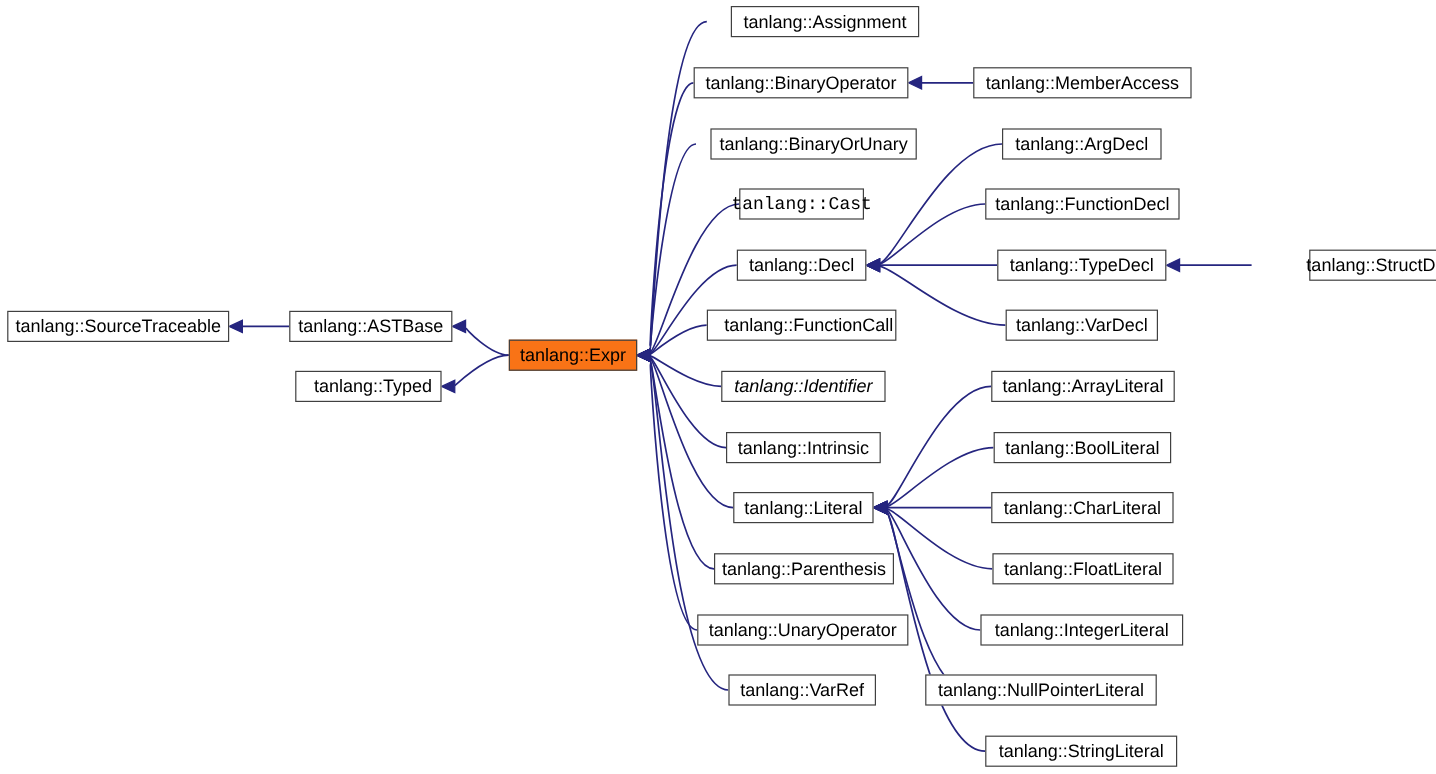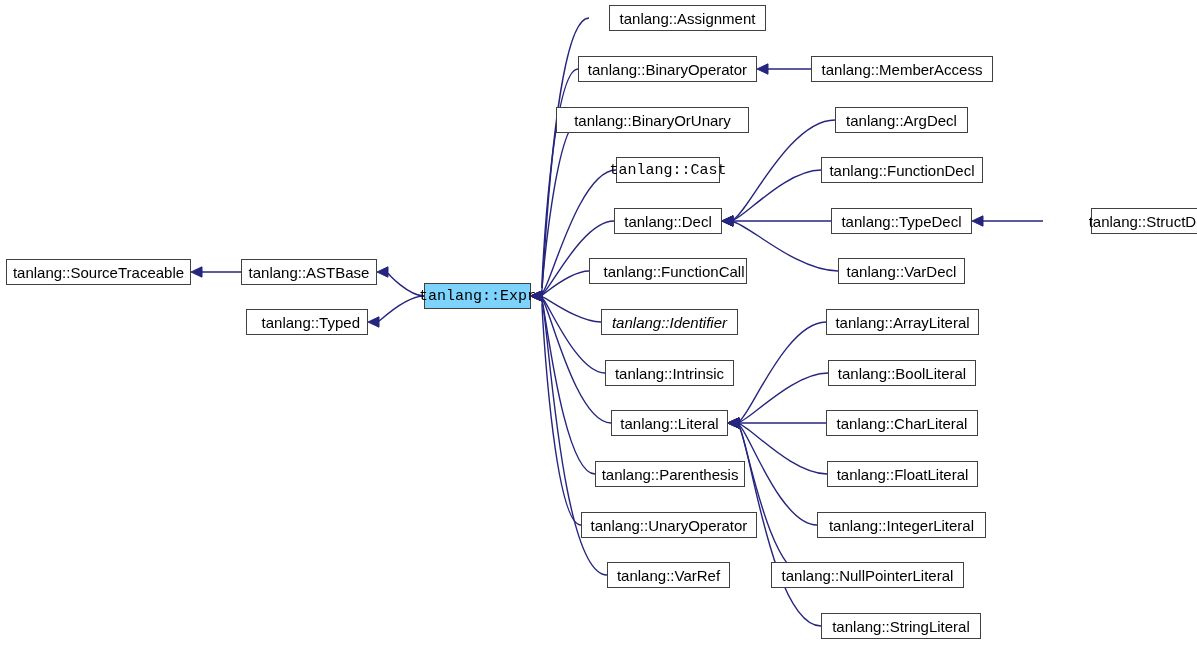--- a/index.html
+++ b/index.html
@@ -34,23 +34,22 @@
     line-height: 1;
     display: flex;
     align-items: center;
     justify-content: center;
     white-space: nowrap;
     height: 26px;
     z-index: 2;
     cursor: default;
   }
   .node.current {
-    background: #7dd3fc;
+    background: #f97316;
     border-color: #404040;
-    font-family: Liberation Mono, monospace;
   }
   .node .label {
     display: block;
     padding: 0 7px;
   }
 </style>
 </head>
 <body>
 
 <div id="diagram">
@@ -124,21 +123,21 @@
       </div>
       <div class="node current" style="left: 424px; top: 283px; width: 107px;">
         <span class="label">tanlang::Expr</span>
       </div>
       <div class="node" style="left: 589px; top: 5px; width: 157px; margin-left: 20px;">
         <span class="label">tanlang::Assignment</span>
       </div>
       <div class="node" style="left: 578px; top: 56px; width: 179px;">
         <span class="label">tanlang::BinaryOperator</span>
       </div>
-      <div class="node" style="left: 556px; top: 107px; width: 193px;">
+      <div class="node" style="left: 592px; top: 107px; width: 172px;">
         <span class="label">tanlang::BinaryOrUnary</span>
       </div>
       <div class="node" style="left: 616px; top: 157px; width: 104px; font-family: Liberation Mono, monospace;">
         <span class="label">tanlang::Cast</span>
       </div>
       <div class="node" style="left: 614px; top: 208px; width: 108px;">
         <span class="label">tanlang::Decl</span>
       </div>
       <div class="node" style="left: 589px; top: 258px; width: 158px; padding-left: 12px;">
         <span class="label">tanlang::FunctionCall</span>

